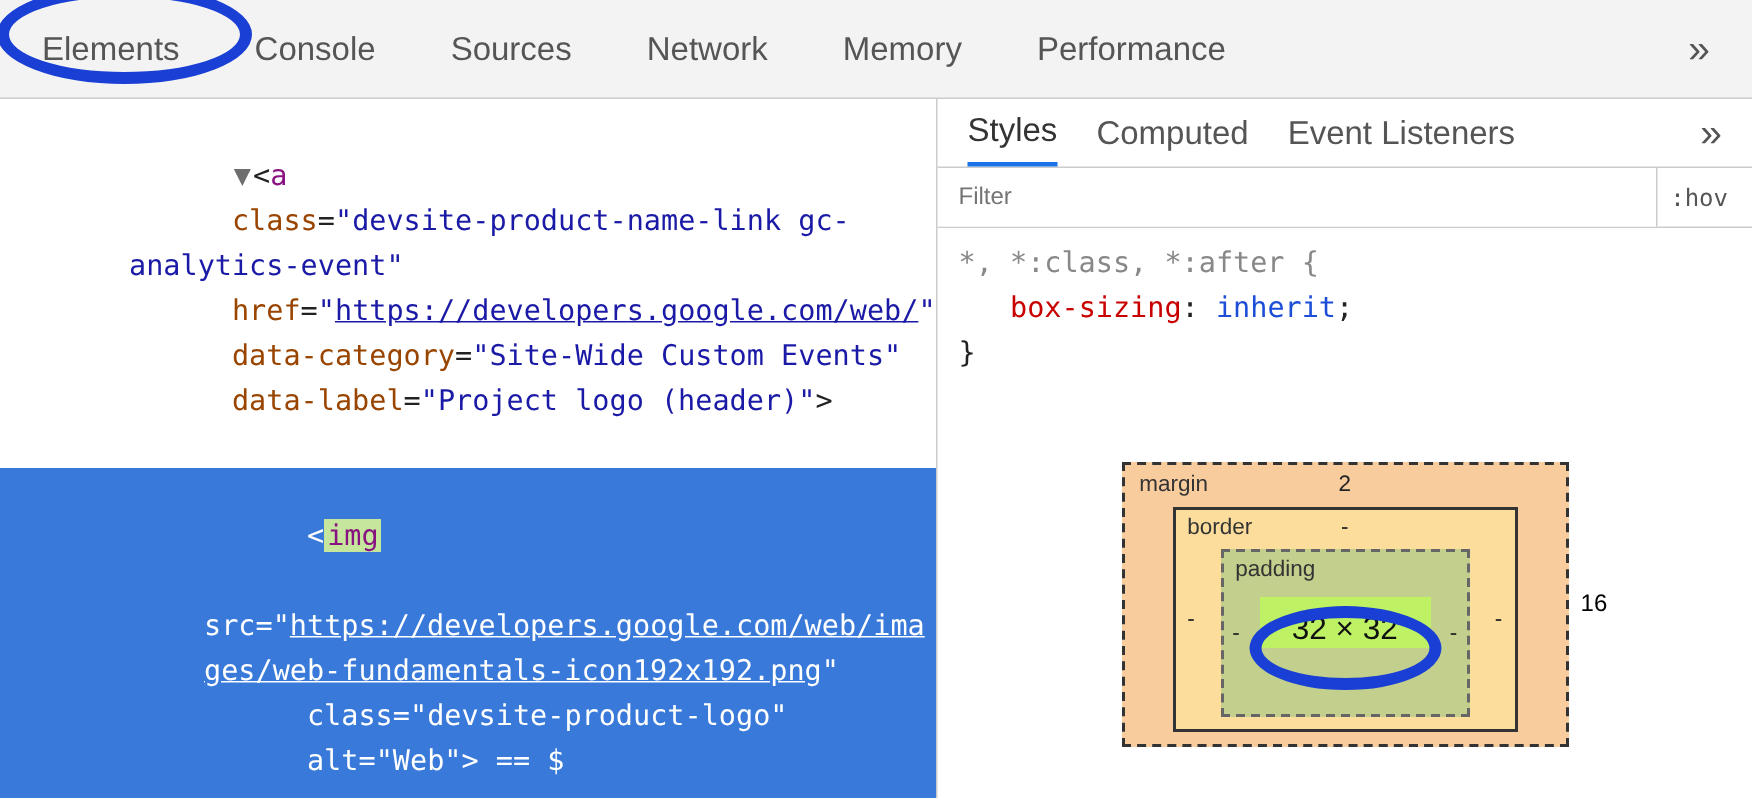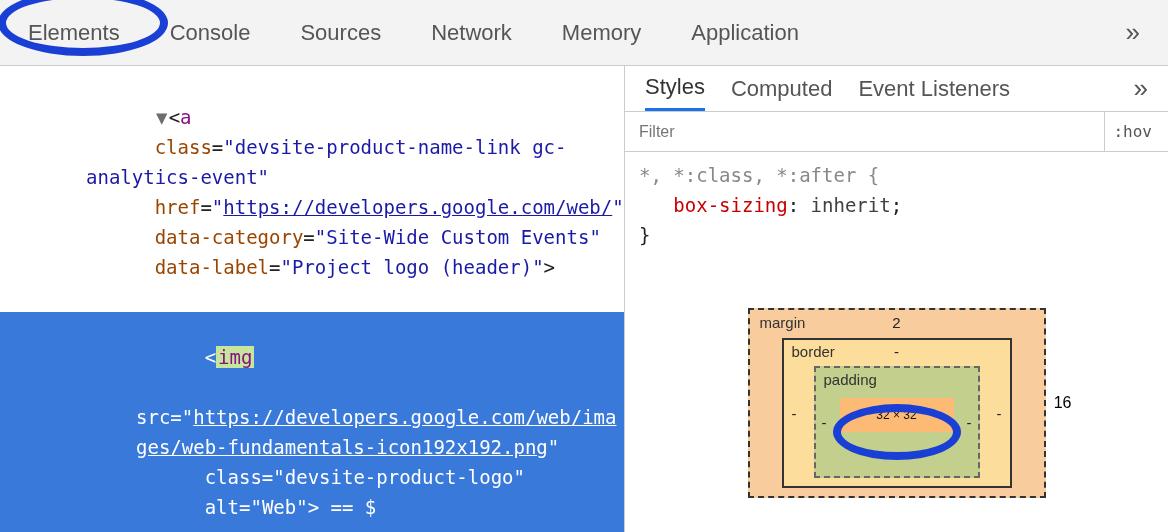--- a/index.html
+++ b/index.html
@@ -82,21 +82,21 @@
   display: flex; align-items: center;
 }
 .css {
   font-family: Menlo, Consolas, monospace;
   font-size: 19px; line-height: 30px;
   padding: 8px 14px;
   color: #222;
 }
 .css .sel { color: #888; }
 .css .prop { color: #c80000; }
-.css .val { color: #404040; margin-top: 48px; }
+.css .val { color: #1d4ed8; margin-top: 48px; }
 .css .link { color: #888; text-decoration: underline; float: right; }
 
 .boxmodel-wrap { display: flex; justify-content: center; padding-top: 50px; }
 .boxmodel { position: relative; font-family: "Helvetica Neue", Arial, sans-serif; font-size: 15px; }
 .bm-margin {
   background: #f9cc9d;
   border: 2px dashed #333;
   width: 298px; height: 190px;
   position: relative;
 }
@@ -108,26 +108,26 @@
   overflow: hidden;
 }
 .bm-padding {
   background: #c3cf8c;
   border: 2px dashed #666;
   position: absolute;
   top: 26px; left: 30px; right: 30px; bottom: 8px;
   overflow: hidden;
 }
 .bm-content {
-  background: #fdba74;
+  background: #bef264;
   position: absolute;
   top: 30px; left: 24px; right: 24px;
   height: 34px;
-  display: flex; align-items: center; justify-content: center;
-  font-size: 12px; color: #111;
+  display: flex; align-items: flex-end; justify-content: center;
+  font-size: 21px; color: #111;
 }
 .bm-label { position: absolute; color: #333; font-size: 15px; }
 .bm-margin > .bm-label { top: 4px; left: 10px; }
 .bm-border > .bm-label { top: 3px; left: 8px; }
 .bm-padding > .bm-label { top: 3px; left: 8px; }
 .bm-val { position: absolute; font-size: 15px; color: #222; }
 .bm-margin .top { top: 4px; left: 50%; transform: translateX(-50%); }
 .bm-border .top { top: 3px; left: 50%; transform: translateX(-50%); }
 .bm-border .leftv { top: 50%; left: 8px; transform: translateY(-50%); }
 .bm-border .rightv { top: 50%; right: 8px; transform: translateY(-50%); }
@@ -147,21 +147,21 @@
 </head>
 <body>
 
 <div class="topbar">
   <div class="circle tab-circle"></div>
   <span class="tab">Elements</span>
   <span class="tab">Console</span>
   <span class="tab">Sources</span>
   <span class="tab">Network</span>
   <span class="tab">Memory</span>
-  <span class="tab">Application</span>
+  <span class="tab">Performance</span>
   <span class="overflow">»</span>
 </div>
 
 <div class="content">
 
   <div class="left">
 
     <div class="dom-line" style="white-space: pre-wrap; word-break: break-word;">
       <span class="tri">▼</span><span class="punc">&lt;</span><span class="tag">a</span>
       <span class="attrname">class</span><span class="punc">=</span><span class="attrval"><span>"</span><span>devsite-product-name-link gc-analytics-event</span><span>"</span></span>

